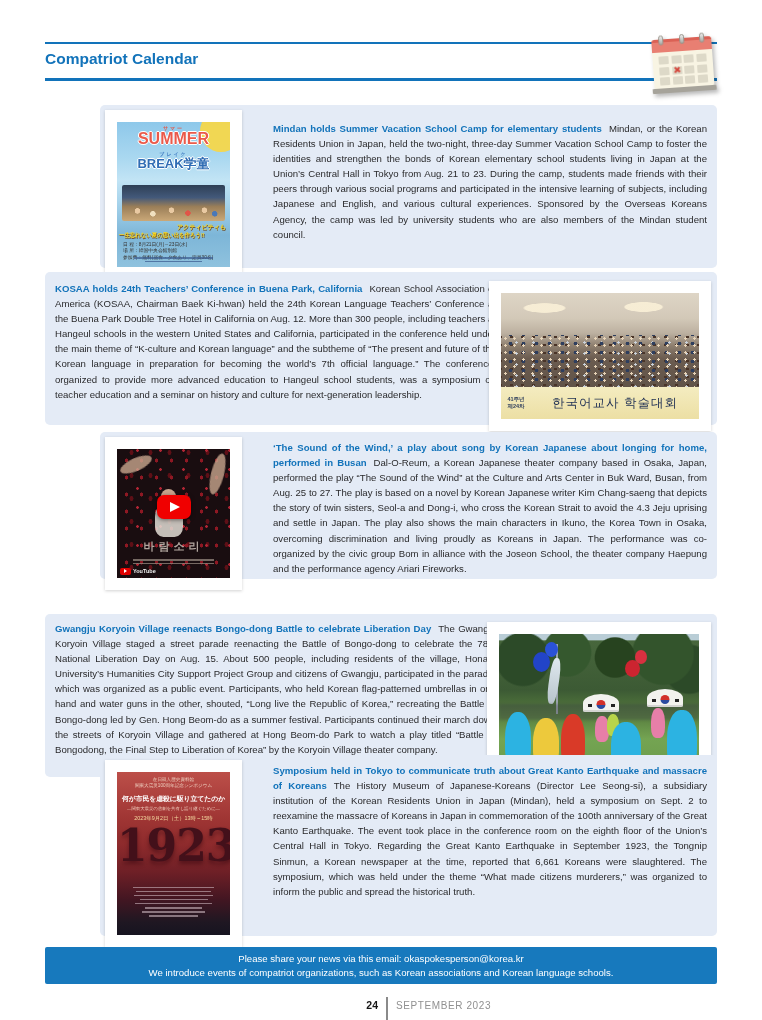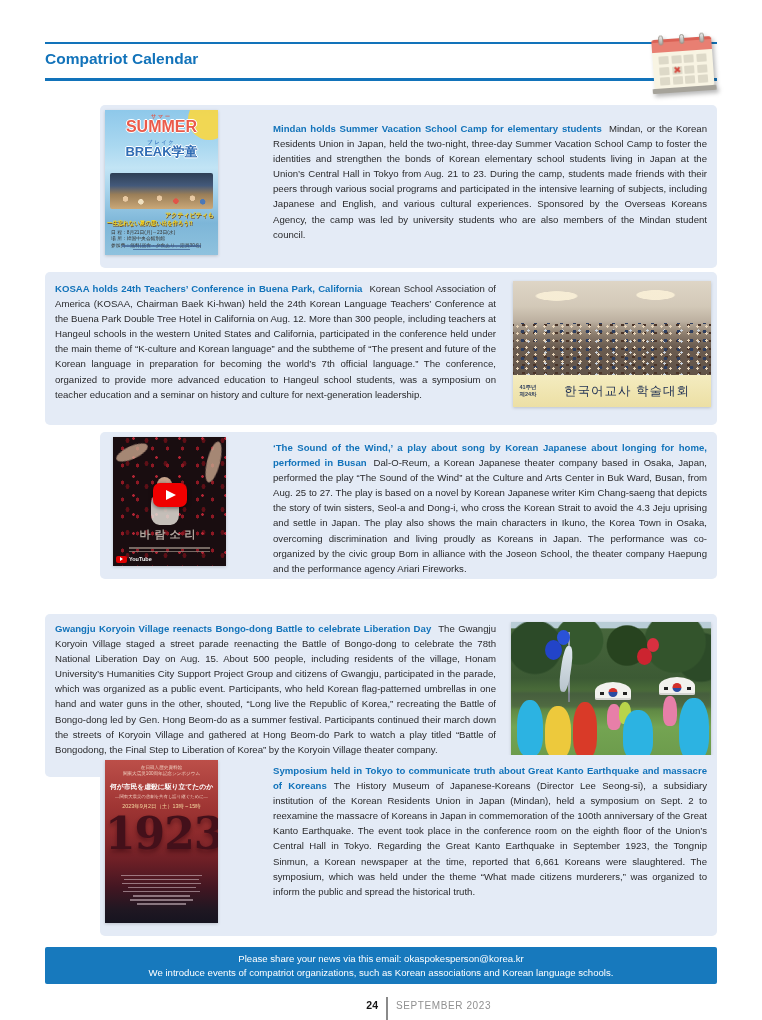--- a/index.html
+++ b/index.html
@@ -37,25 +37,25 @@
   #b5{left:100px;top:755px;width:617px;height:181px;}
 
   .txt{position:absolute;margin:0;font-size:9.6px;line-height:15.1px;color:#2a2a2c;text-align:justify;}
   .txt .t{font-weight:700;color:#1273ba;margin-right:7px;}
   #b1 .txt{left:173px;top:16px;width:434px;}
   #b2 .txt{left:10px;top:9px;width:441px;}
   #b3 .txt{left:173px;top:8px;width:434px;}
   #b4 .txt{left:10px;top:7px;width:441px;}
   #b5 .txt{left:173px;top:8px;width:434px;}
 
-  .img-frame{position:absolute;margin:0;background:#fff;padding:0;box-shadow:0 1px 3px rgba(0,0,0,.18);}
+  .img-frame{position:absolute;margin:0;background:#fff;padding:12px;box-shadow:0 1px 3px rgba(0,0,0,.18);}
   .img-frame>div{width:100%;height:100%;position:relative;overflow:hidden;}
   #b1 .img-frame{left:5px;top:5px;width:113px;height:145px;}
   #b2 .img-frame{right:6px;top:9px;width:198px;height:126px;}
-  #b3 .img-frame{left:13px;top:5px;width:113px;height:129px;}
+  #b3 .img-frame{left:5px;top:5px;width:113px;height:129px;}
   #b4 .img-frame{right:6px;top:8px;width:200px;height:140px;}
   #b5 .img-frame{left:5px;top:5px;width:113px;height:163px;}
 
   
   .poster1{background:linear-gradient(180deg,#8ec8ea 0%,#aad8f0 25%,#c2e4f5 40%,#a8d4ec 55%,#7db6d8 78%,#8fc2de 100%);}
   .p1-sun{position:absolute;right:-12px;top:-12px;width:42px;height:42px;border-radius:50%;background:#f6d74b;opacity:.95;}
   .p1-f{position:relative;text-align:center;font-size:5px;font-weight:700;color:#e0584a;letter-spacing:2px;margin-top:3px;}
   .p1-f2{color:#3f7cc2;}
   .p1-t1,.p1-t2{position:relative;text-align:center;font-weight:800;line-height:1.05;
       text-shadow:-1px 0 #fff,1px 0 #fff,0 -1px #fff,0 1px #fff;}

